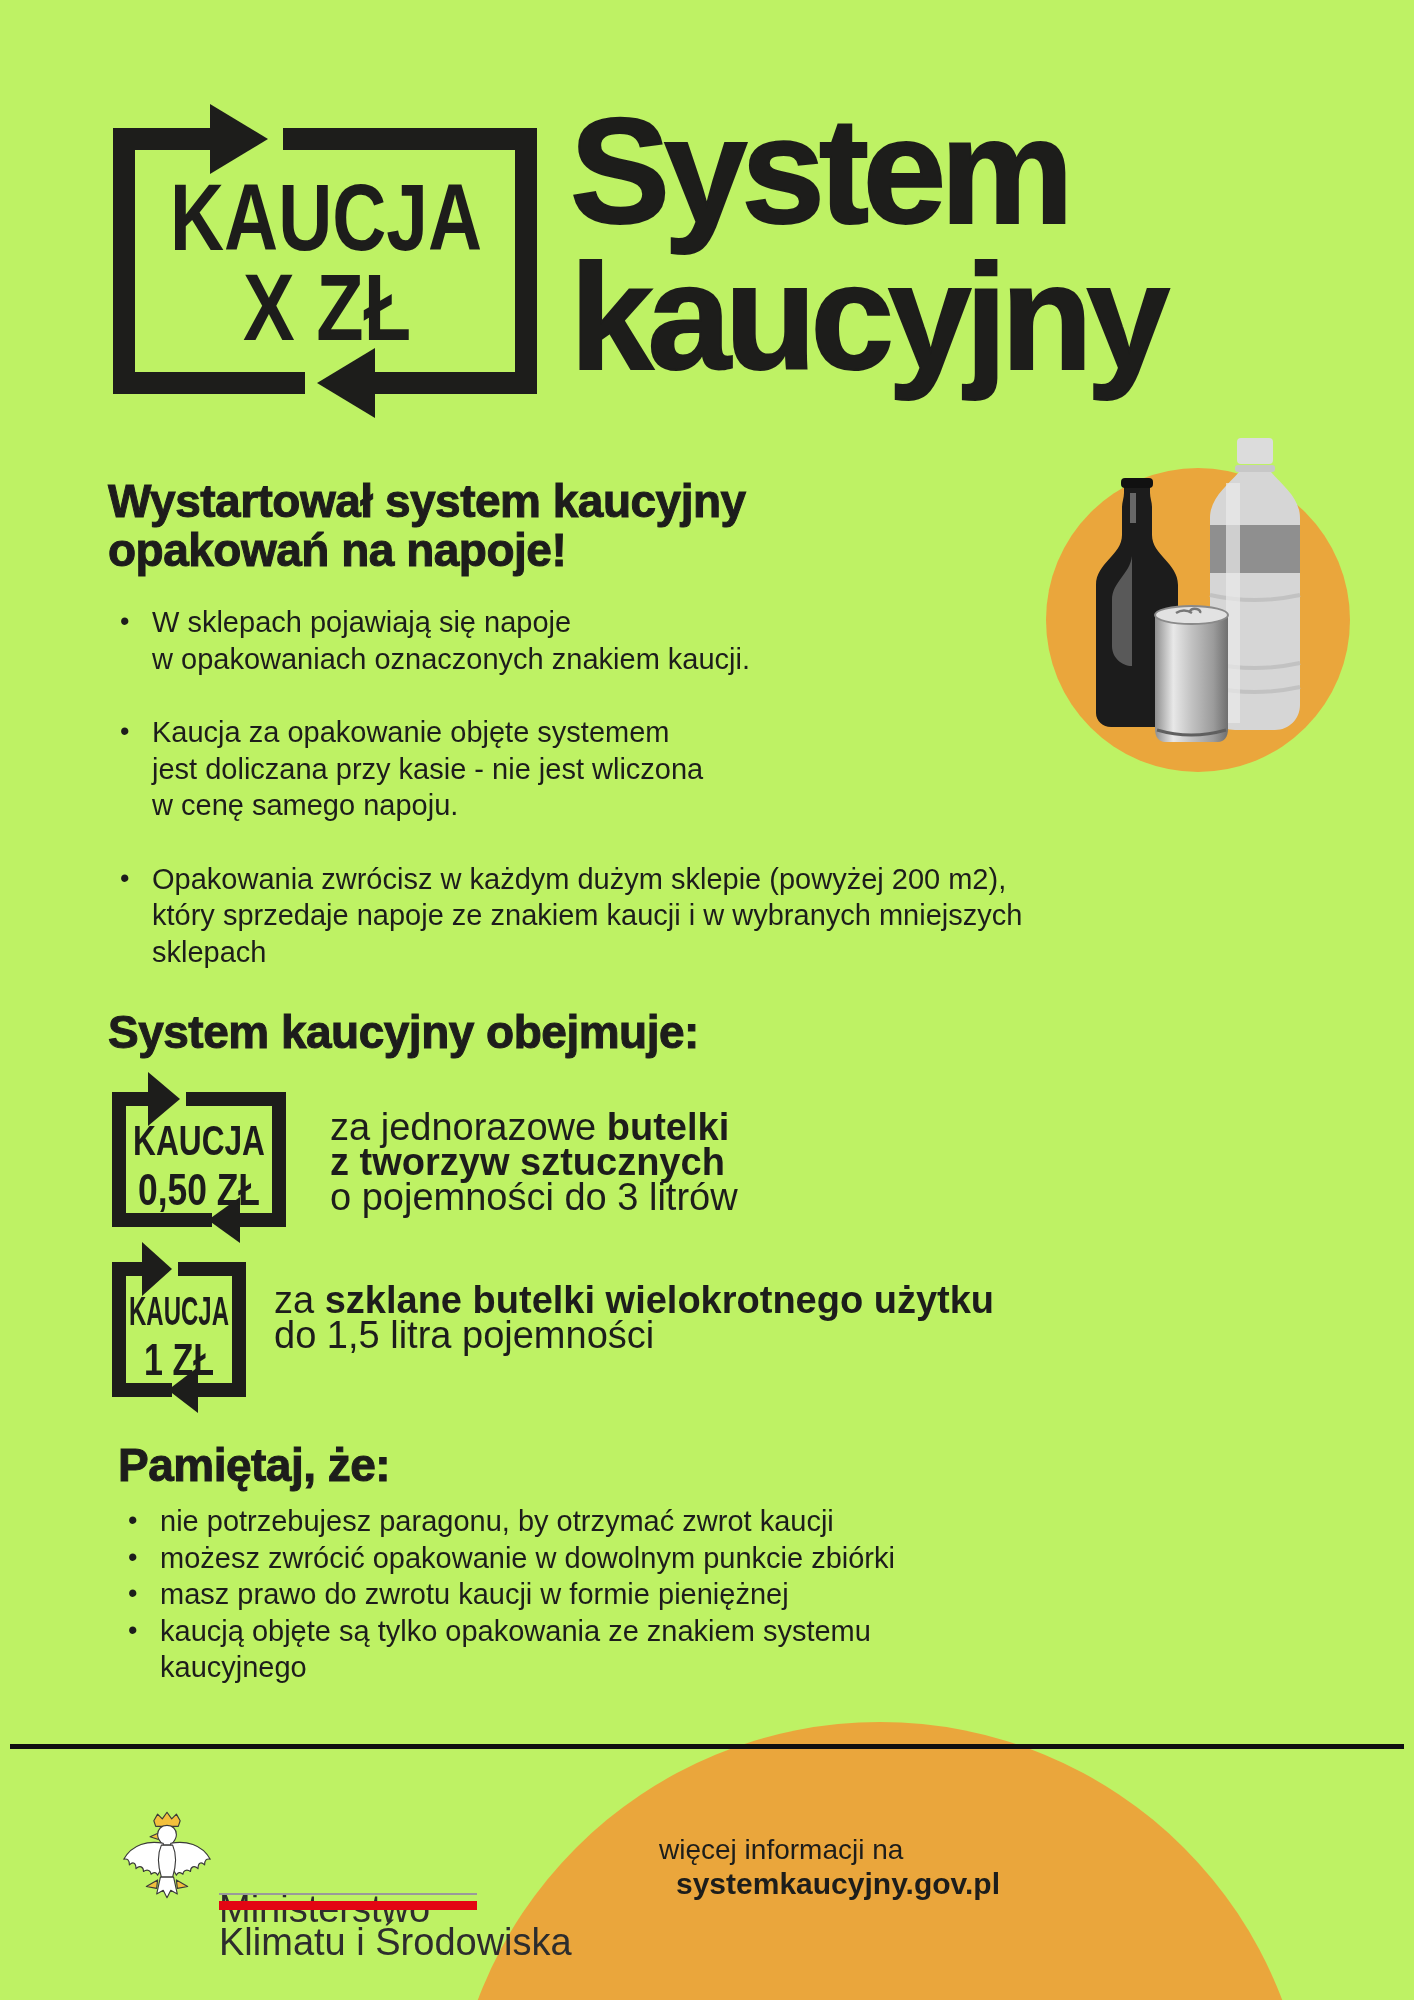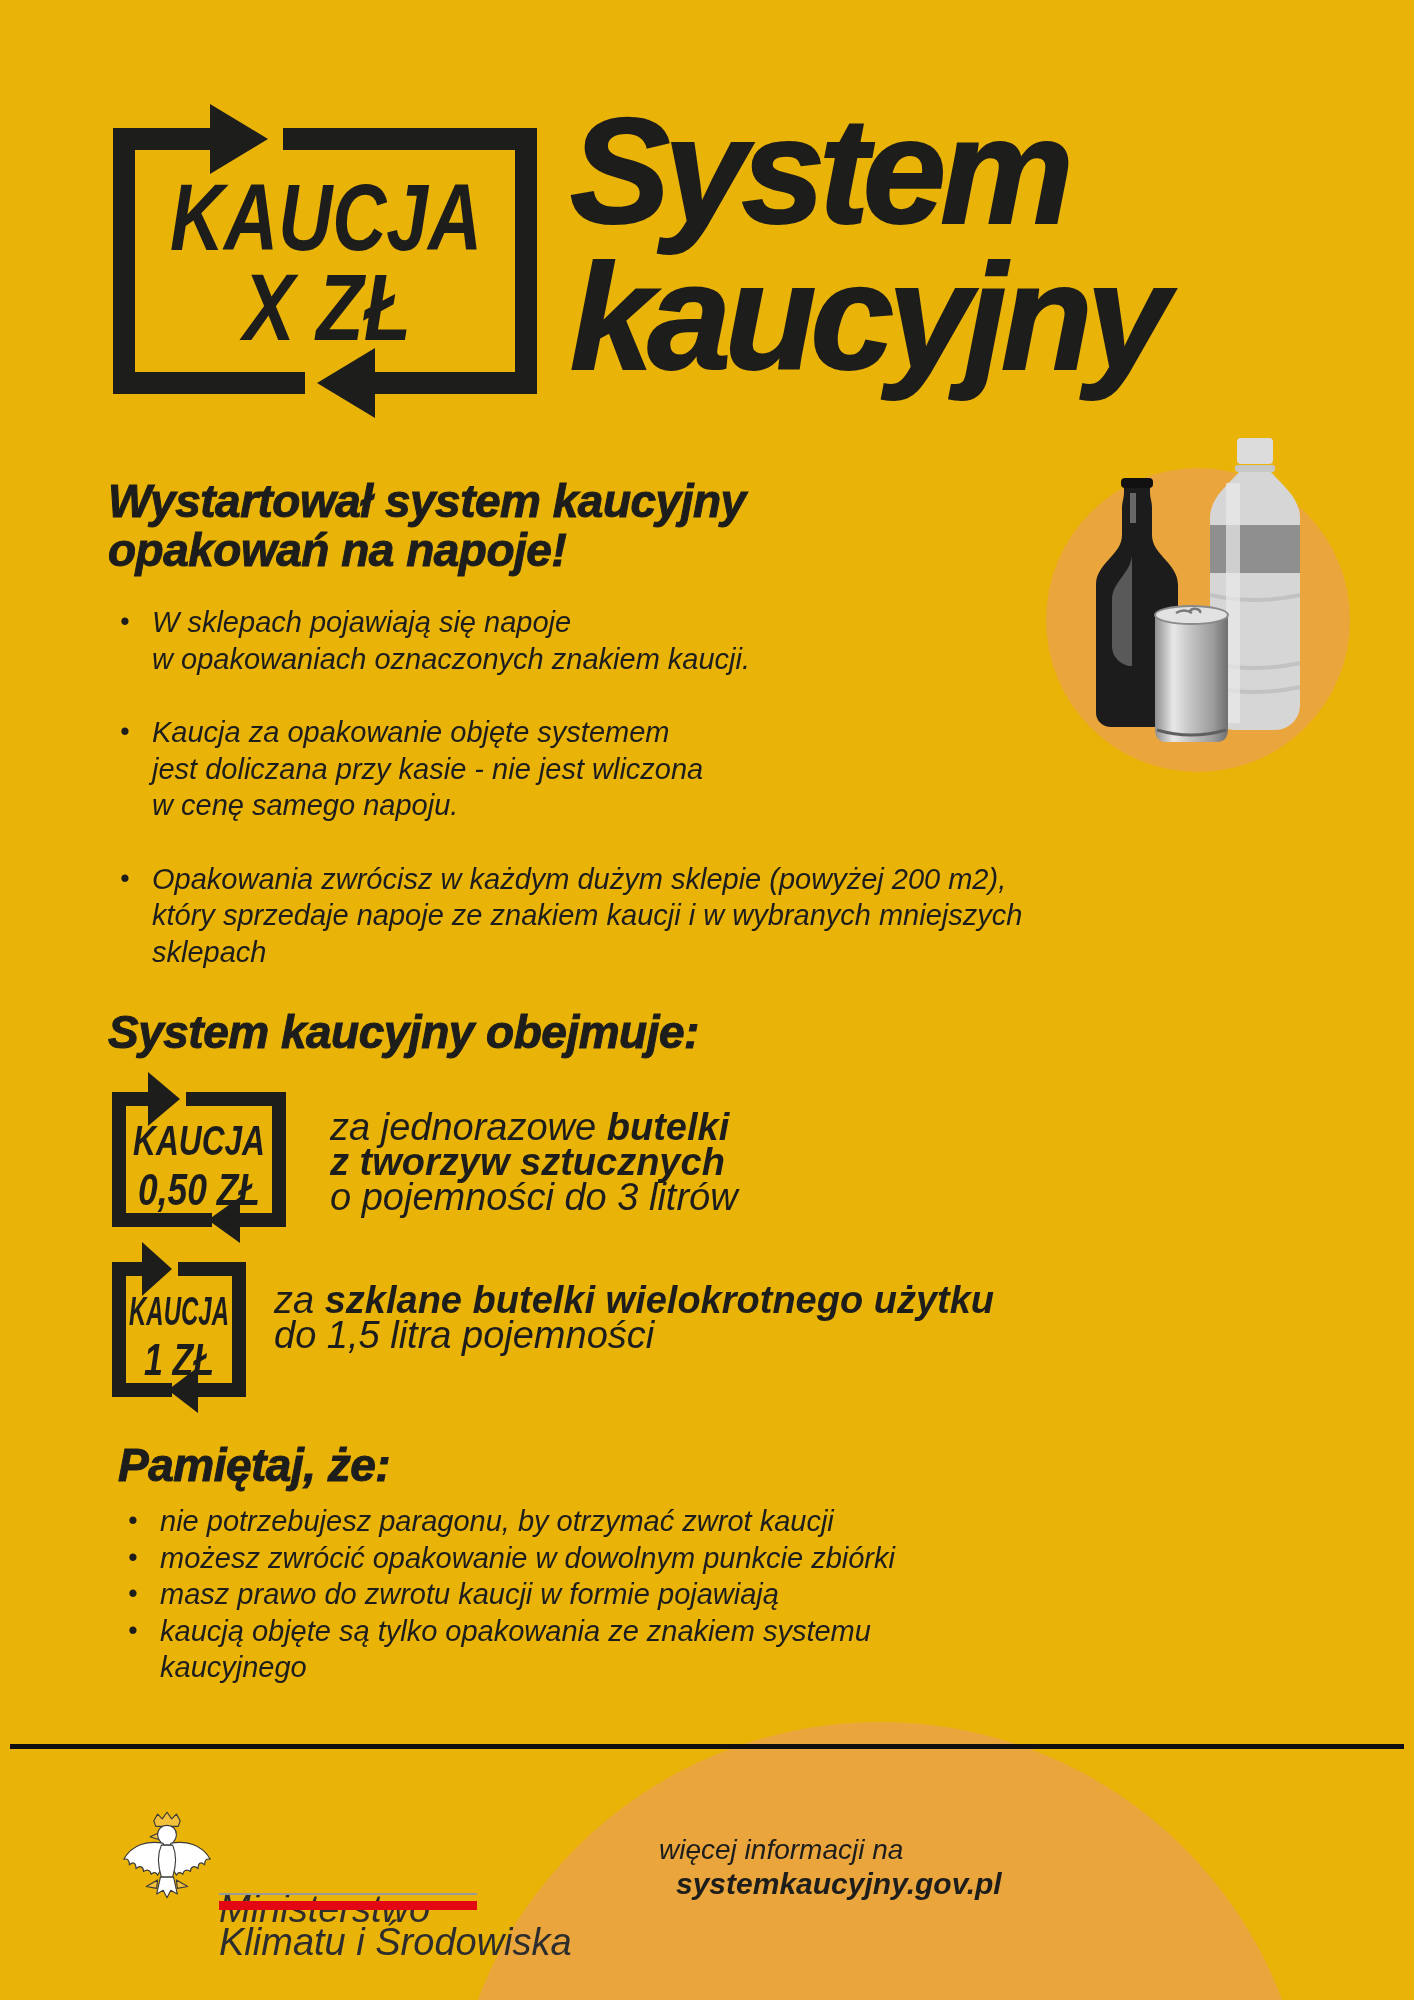--- a/index.html
+++ b/index.html
@@ -1,18 +1,18 @@
 <!DOCTYPE html>
 <html><head>
 <meta charset="utf-8">
 <style>
   html,body{margin:0;padding:0;background:#ffffff;}
   .page{
-    position:relative;width:1414px;height:2000px;background:#eab308;overflow:hidden;
-    font-family:"Liberation Sans", sans-serif;color:#1D1D1B;font-style:italic;
+    position:relative;width:1414px;height:2000px;background:#bef264;overflow:hidden;
+    font-family:"Liberation Sans", sans-serif;color:#1D1D1B;
   }
   .abs{position:absolute;}
   .pre{white-space:pre-line;}
   .b{font-weight:700;}
   
   .big-title{
     left:570px;top:98px;font-size:150px;line-height:146px;font-weight:800;
     letter-spacing:-6px;color:#1D1D1B;-webkit-text-stroke:2px #1D1D1B;
   }
   
@@ -155,21 +155,21 @@
     <text x="75" y="143" font-size="44" font-weight="700" text-anchor="middle" textLength="70" lengthAdjust="spacingAndGlyphs" fill="#1D1D1B">1 ZŁ</text>
   </svg>
 
   <div class="abs row-text pre row2-col1"><span>za </span><span class="b">szklane butelki wielokrotnego użytku</span><span>
 do 1,5 litra pojemności</span></div>
 
   <div class="abs h2 remember-heading">Pamiętaj, że:</div>
   <ul class="abs bullets remember-bullets">
     <li class="pre">nie potrzebujesz paragonu, by otrzymać zwrot kaucji</li>
     <li class="pre">możesz zwrócić opakowanie w dowolnym punkcie zbiórki</li>
-    <li class="pre">masz prawo do zwrotu kaucji w formie pojawiają</li>
+    <li class="pre">masz prawo do zwrotu kaucji w formie pieniężnej</li>
     <li class="pre">kaucją objęte są tylko opakowania ze znakiem systemu
 kaucyjnego</li>
   </ul>
 
   <div class="abs footer-circle"></div>
   <div class="abs divider"></div>
 
   <svg class="abs" style="left:120px;top:1810px;z-index:3;" width="94" height="106" viewBox="0 0 100 110">
     <g stroke="#3a3a3a" stroke-width="1.2" stroke-linejoin="round">
       <path d="M36,10 L40,3 L45,8 L50,1 L55,8 L60,3 L64,10 L62,16 L38,16 Z" fill="#F3C03C"></path>

